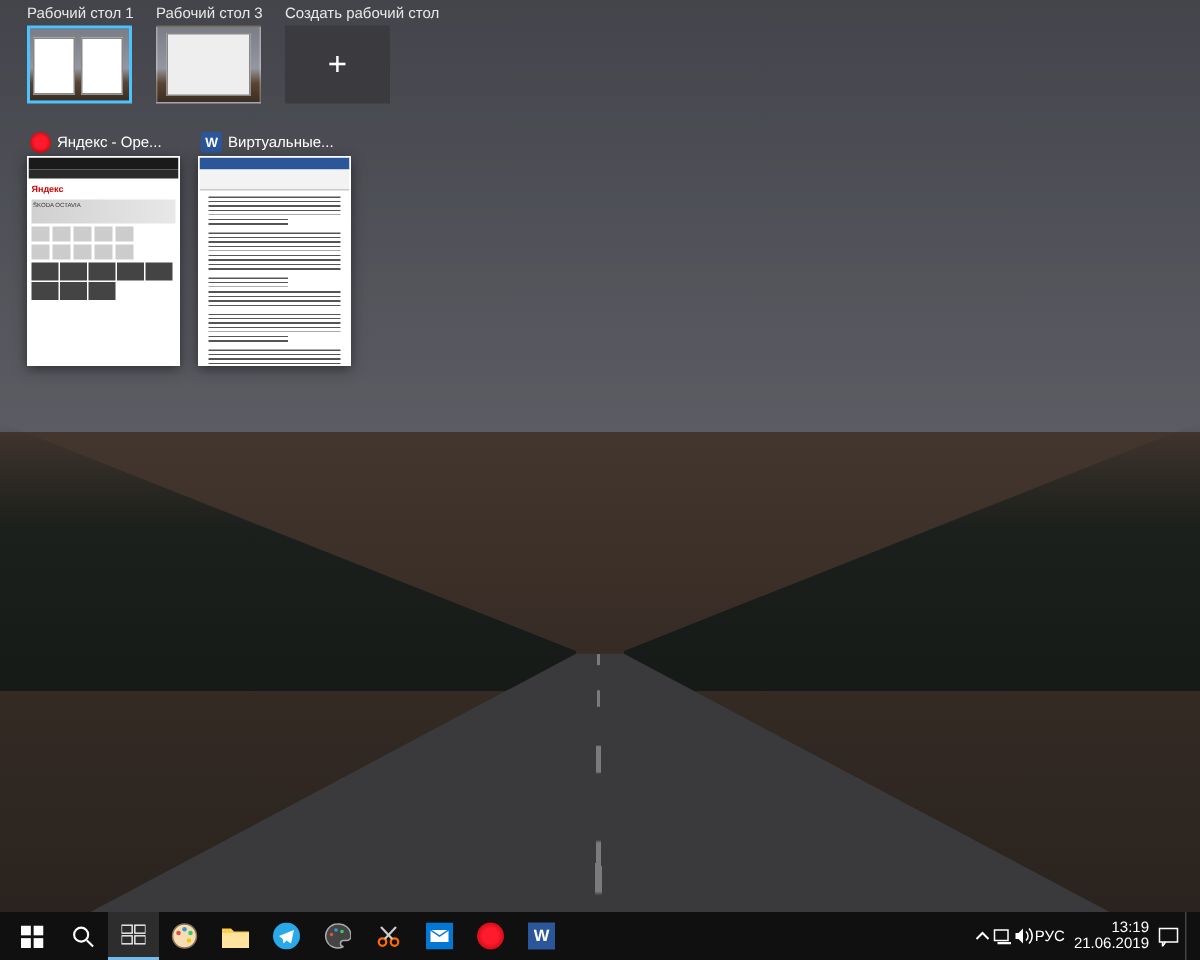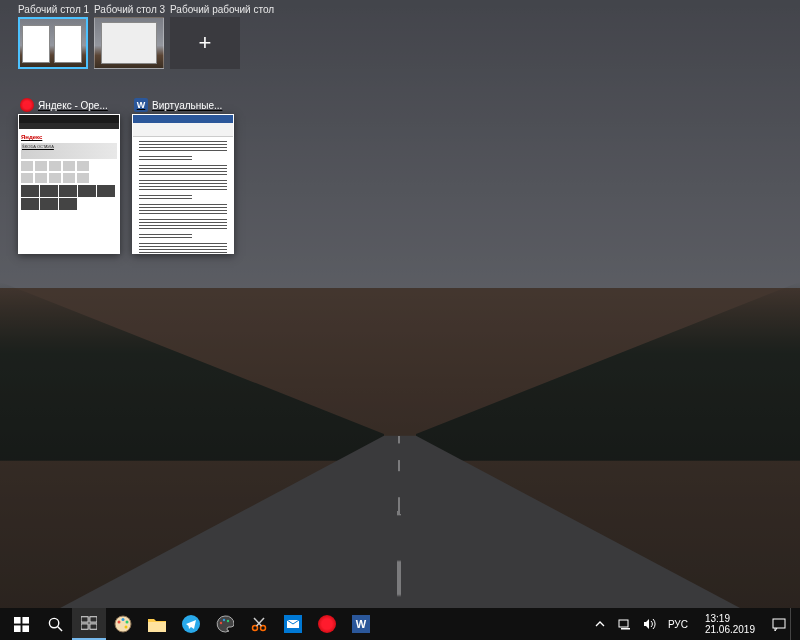--- a/index.html
+++ b/index.html
@@ -28,34 +28,34 @@
     clip-path: polygon(48% 42%, 52% 42%, 100% 100%, 0 100%); }
   .road::after { content:""; position:absolute; left:49.5%; top:42%; width:6px; height:58%;
     background: repeating-linear-gradient(to bottom, #cfcfcf 0 14px, transparent 14px 40px);
     transform-origin: top center; transform: scaleX(0.3) perspective(200px) rotateX(60deg); }
 
   
   .dim { position:absolute; inset:0; background: rgba(20,20,25,0.45); }
 
   
   .desktops-strip { position:absolute; top:0; left:0; right:0; height:78px;
-    display:flex; gap:6px; padding:4px 18px 0 18px; align-items:flex-start; }
+    display:flex; gap:16px; padding:4px 18px 0 18px; align-items:flex-start; }
   .desk { width:70px; display:flex; flex-direction:column; gap:2px; cursor:pointer; }
   .desk-label { color:#e8e8e8; font-size:10px; white-space:nowrap; }
   .desk-thumb { width:70px; height:52px; border:1px solid rgba(255,255,255,0.3);
     background:#2a2a2f; position:relative; overflow:hidden; }
   .desk.active .desk-thumb { border:2px solid #4cc2ff; }
   .desk-thumb.mini-road { background: linear-gradient(to bottom, #7a7d85 0%, #94979f 55%, #5a4434 75%, #3a2e22 100%); }
   .desk-thumb .mini-win { position:absolute; background:#fff; border:1px solid #888; }
   .new-desk { width:70px; height:52px; background:#3a3a3f; display:flex; align-items:center; justify-content:center; color:#fff; font-size:22px; border:none; }
   .new-desk-wrap { display:flex; flex-direction:column; gap:2px; cursor:pointer; }
   .new-desk-label { color:#e8e8e8; font-size:10px; white-space:nowrap; }
 
   
-  .windows-row { position:absolute; top:96px; left:18px; display:flex; gap:12px;text-decoration:underline; }
+  .windows-row { position:absolute; top:86px; left:18px; display:flex; gap:12px; }
   .win { width:102px; display:flex; flex-direction:column; cursor:pointer; }
   .win-header { display:flex; align-items:center; gap:4px; height:18px; padding:0 2px; }
   .win-icon { width:14px; height:14px; border-radius:2px; display:flex; align-items:center; justify-content:center; font-size:9px; font-weight:bold; color:#fff; }
   .opera-ico { background: radial-gradient(circle, #ff1b2d 40%, #a70000 100%); border-radius:50%; }
   .word-ico { background:#2b579a; }
   .win-title { color:#fff; font-size:10px; white-space:nowrap; overflow:hidden; text-overflow:ellipsis; flex:1; }
   .win-thumb { width:102px; height:140px; background:#fff; border:1px solid rgba(255,255,255,0.4); box-shadow:0 2px 8px rgba(0,0,0,0.5); position:relative; overflow:hidden; }
 
   
   .opera-body { font-size:3px; color:#333; }
@@ -78,23 +78,23 @@
     repeating-linear-gradient(to bottom, #555 0 1px, transparent 1px 3px); height:12px; }
   .word-body .doc p.short { width:60%; height:6px; }
 
   
   .taskbar { position:absolute; left:0; right:0; bottom:0; height:32px;
     background:#101010; display:flex; align-items:center; padding:0 4px; }
   .tb-btn { width:34px; height:32px; display:flex; align-items:center; justify-content:center;
     color:#fff; cursor:pointer; }
   .tb-btn.active { border-bottom:2px solid #76b9ed; background:rgba(255,255,255,0.12); }
   .tb-spacer { flex:1; }
-  .tray { display:flex; align-items:center; gap:11px; padding:0 4px; color:#fff; font-size:10px; }
+  .tray { display:flex; align-items:center; gap:0; padding:0 4px; color:#fff; font-size:10px; }
   .tray .ico { width:14px; height:14px; display:flex; align-items:center; justify-content:center; }
-  .clock { text-align:left; line-height:1.1; font-size:10px; padding:0 6px; cursor:pointer; }
+  .clock { text-align:right; line-height:1.1; font-size:10px; padding:0 6px; cursor:pointer; }
   .show-desktop { width:6px; height:32px; border-left:1px solid #444; cursor:pointer; }
 
   svg { display:block; }
 </style>
 </head>
 <body>
 
 <div class="wallpaper">
   <div class="sky"></div>
   <div class="ground"></div>
@@ -112,21 +112,21 @@
       <div class="mini-win" style="left:34px; top:6px; width:28px; height:38px;"></div>
     </div>
   </div>
   <div class="desk">
     <span class="desk-label">Рабочий стол 3</span>
     <div class="desk-thumb mini-road">
       <div class="mini-win" style="left:6px; top:4px; width:56px; height:42px; background:#eee;"></div>
     </div>
   </div>
   <div class="new-desk-wrap">
-    <span class="new-desk-label">Рабочий рабочий стол</span>
+    <span class="new-desk-label">Создать рабочий стол</span>
     <div class="new-desk">+</div>
   </div>
 </div>
 
 <div class="windows-row">
 
   <div class="win">
     <div class="win-header">
       <span class="win-icon opera-ico"></span>
       <span class="win-title">Яндекс - Ope...</span>

